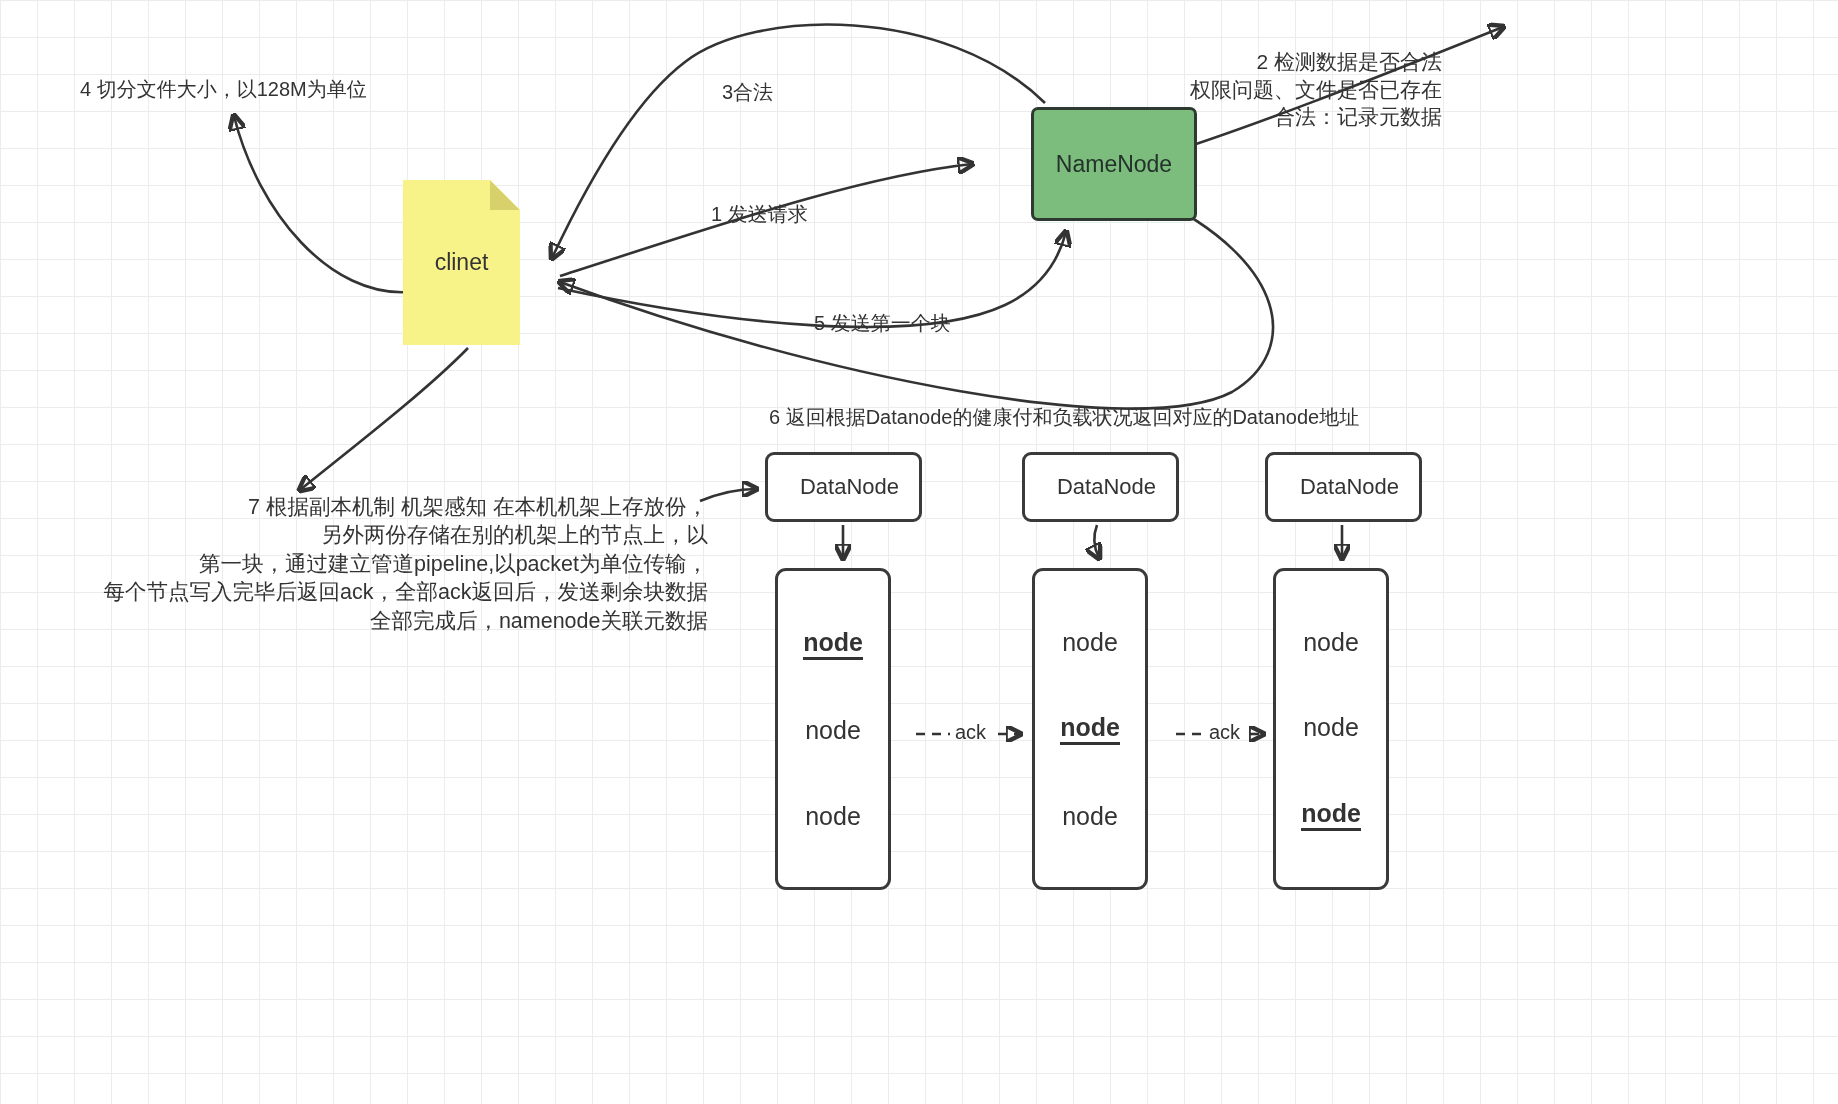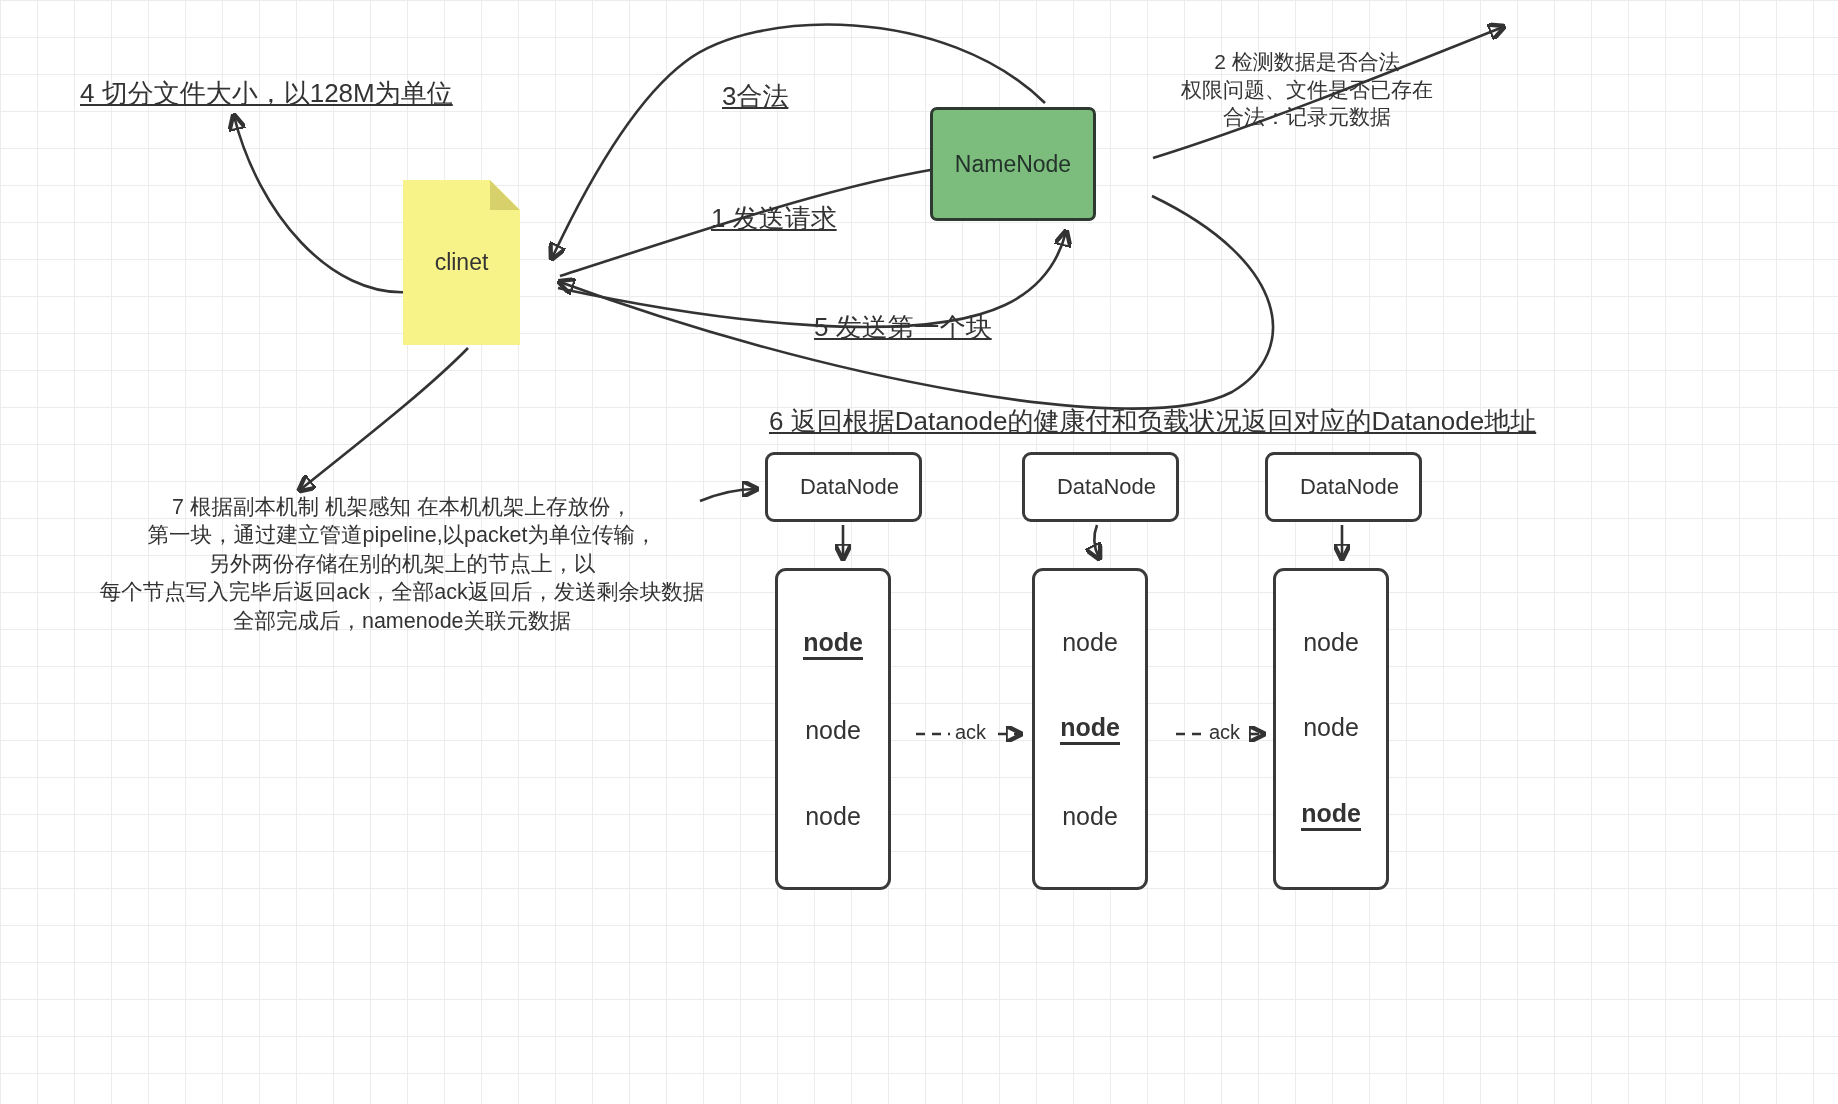--- a/index.html
+++ b/index.html
@@ -39,21 +39,21 @@
   }
   .sticky .fold {
     position: absolute; top: 0; right: 0;
     width: 30px; height: 30px;
     background: #d8d06a;
     clip-path: polygon(0 0, 100% 100%, 0 100%);
   }
 
   .namenode {
     position: absolute;
-    left: 930px; top: 107px;
+    left: 1031px; top: 107px;
     width: 166px; height: 114px;
     background: #7cbd7d;
     border: 3px solid #2e3a31;
     border-radius: 7px;
     display: flex; align-items: center; justify-content: center;
     font-size: 23px;
     color: #23322a;
   }
 
   .datanode {
@@ -79,27 +79,27 @@
     display: flex; flex-direction: column;
     align-items: center; justify-content: space-evenly;
     font-size: 25px;
   }
   .s1 { left: 775px; top: 568px; }
   .s2 { left: 1032px; top: 568px; }
   .s3 { left: 1273px; top: 568px; }
   .stack .node { display: inline-block; }
   .stack .node.emph { font-weight: bold; border-bottom: 3px solid #333; }
 
-  .note { position: absolute; font-size: 26px; white-space: nowrap; text-decoration: underline; }
+  .note { position: absolute; font-size: 20px; white-space: nowrap; }
   .note-4 { left: 80px; top: 76px; }
   .note-3 { left: 722px; top: 79px; }
   .note-1 { left: 711px; top: 201px; }
   .note-5 { left: 814px; top: 310px; }
   .note-6 { left: 769px; top: 404px; }
-  .note-block { position: absolute; font-size: 21px; text-align: center; line-height: 1.32; }
+  .note-block { position: absolute; font-size: 21px; text-align: right; line-height: 1.32; }
   .note-2 { left: 1172px; top: 48px; width: 270px; }
   .note-7 { left: 88px; top: 493px; width: 612px; font-size: 21.5px; margin-left: 8px; }
   .ack { position: absolute; font-size: 20px; }
   .ack-1 { left: 955px; top: 721px; }
   .ack-2 { left: 1209px; top: 721px; }
 </style>
 </head>
 <body>
 
 <div class="canvas">
@@ -169,22 +169,22 @@
   <div class="note note-6">6 返回根据Datanode的健康付和负载状况返回对应的Datanode地址</div>
 
   <div class="note-block note-2">
     <div>2 检测数据是否合法</div>
     <div>权限问题、文件是否已存在</div>
     <div>合法：记录元数据</div>
   </div>
 
   <div class="note-block note-7">
     <div>7 根据副本机制 机架感知 在本机机架上存放份，</div>
+    <div>另外两份存储在别的机架上的节点上，以</div>
     <div>第一块，通过建立管道pipeline,以packet为单位传输，</div>
-    <div>另外两份存储在别的机架上的节点上，以</div>
     <div>每个节点写入完毕后返回ack，全部ack返回后，发送剩余块数据</div>
     <div>全部完成后，namenode关联元数据</div>
   </div>
 
   <div class="ack ack-1">ack</div>
   <div class="ack ack-2">ack</div>
 
 </div>
 
 </body></html>

